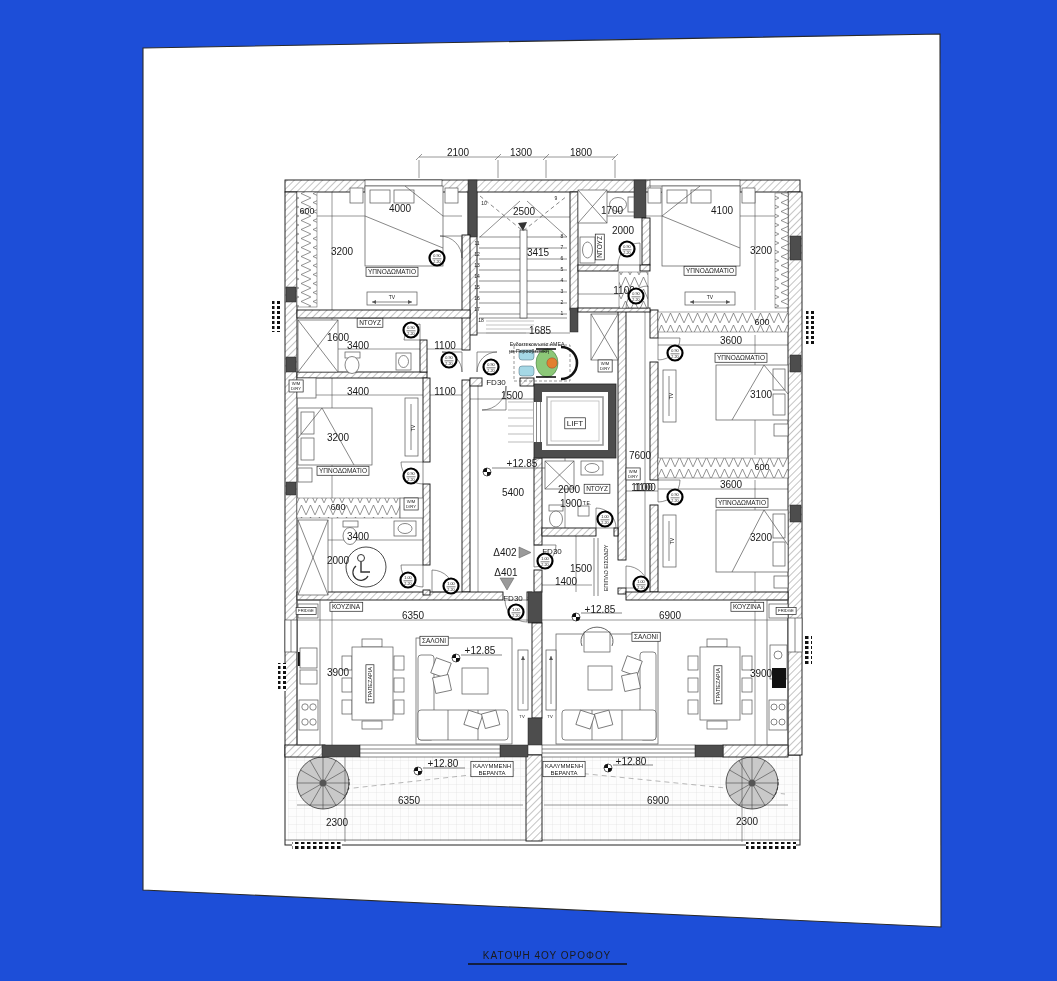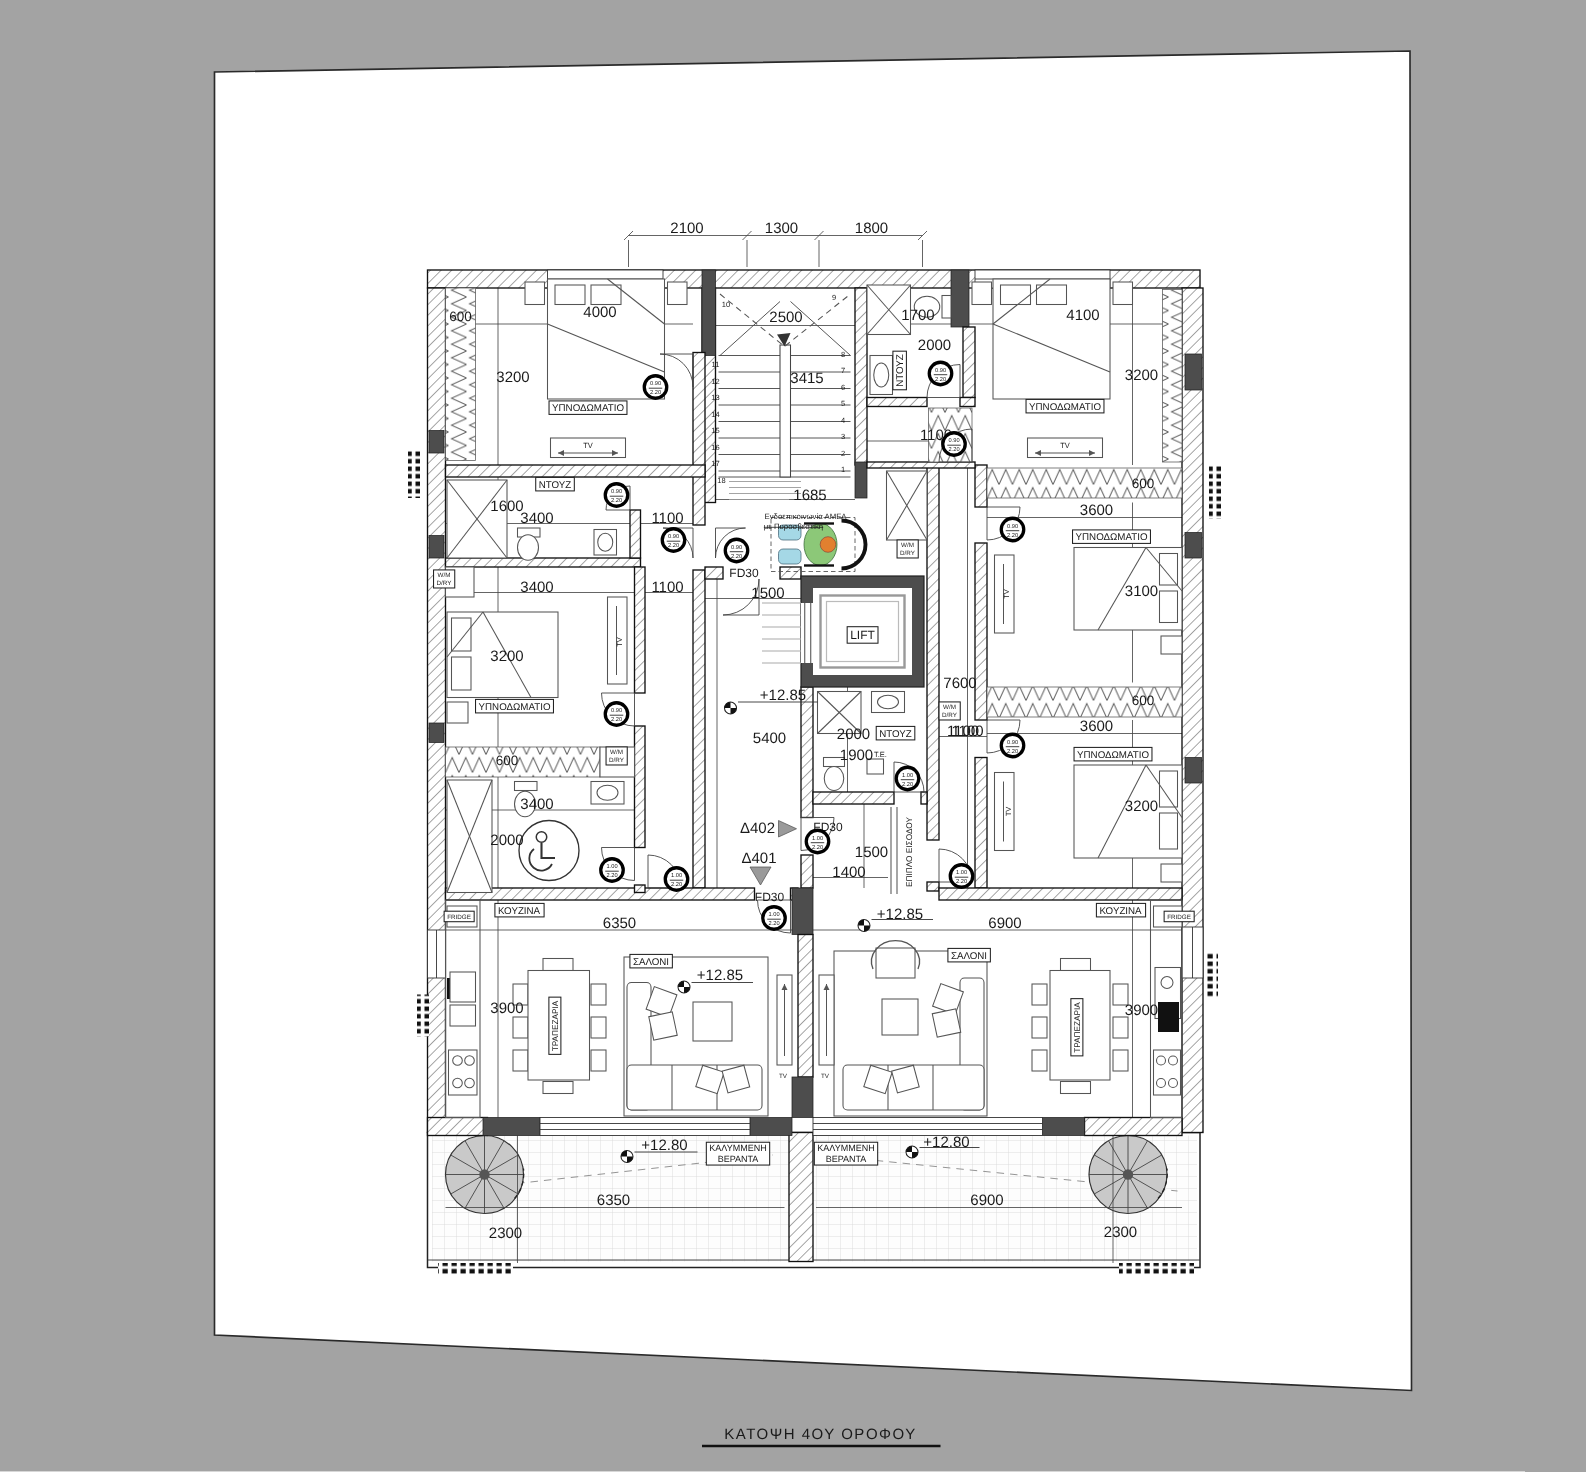--- a/index.html
+++ b/index.html
@@ -1,16 +1,16 @@
 <!DOCTYPE html>
 <html><head>
 <meta charset="utf-8">
 <style>
   html,body{margin:0;padding:0;background:#ffffff;}
-  #stage{position:relative;width:1057px;height:981px;background:#a3a3a3;overflow:hidden;}
+  #stage{position:relative;width:1057px;height:981px;background:#1d4ed8;overflow:hidden;}
   svg{display:block;}
   svg text{font-family:"Liberation Sans","DejaVu Sans",sans-serif;fill:#1a1a1a;}
   .thin{stroke:#333;stroke-width:0.6;fill:none;}
   .wall{fill:url(#hatch);stroke:#111;stroke-width:0.9;}
   .dark{fill:#4d4d4d;stroke:#222;stroke-width:0.5;}
   .furn{fill:#fff;stroke:#555;stroke-width:0.7;}
   .furn2{fill:none;stroke:#555;stroke-width:0.7;}
   .dim{stroke:#444;stroke-width:0.55;fill:none;}
   .arc{stroke:#444;stroke-width:0.6;fill:none;}
   .dash{stroke:#888;stroke-width:0.6;stroke-dasharray:5 4;fill:none;}

